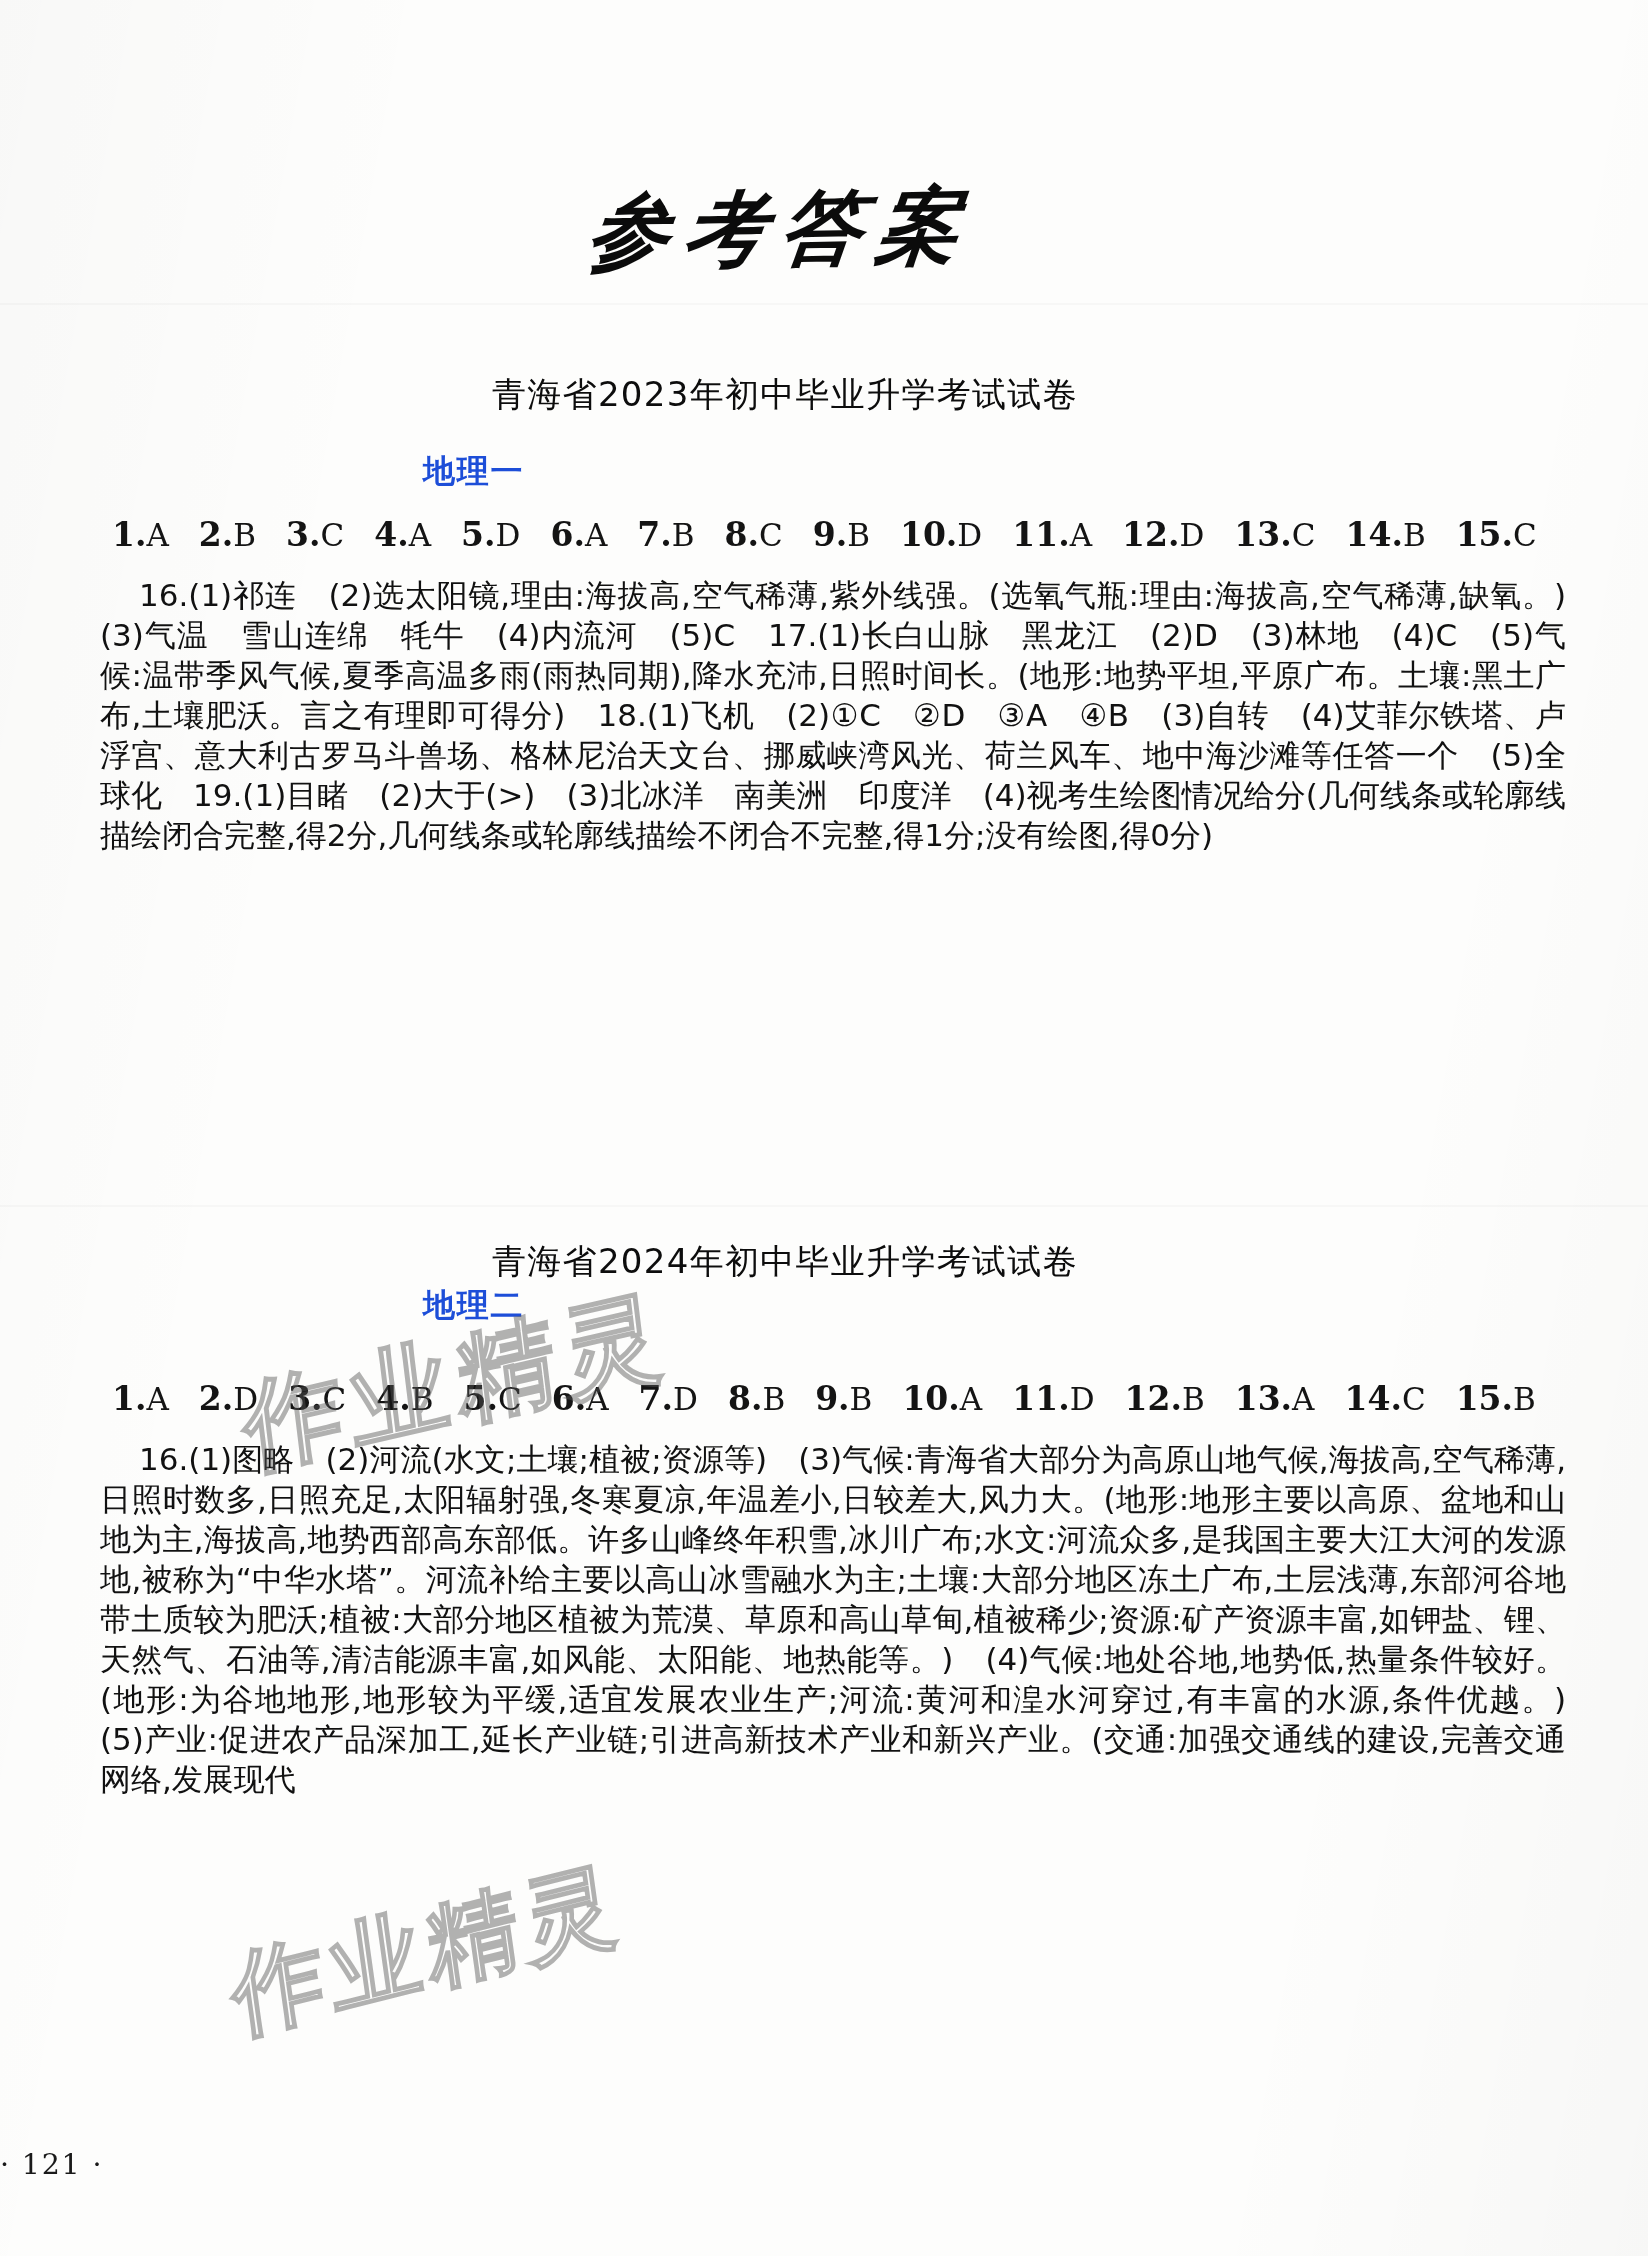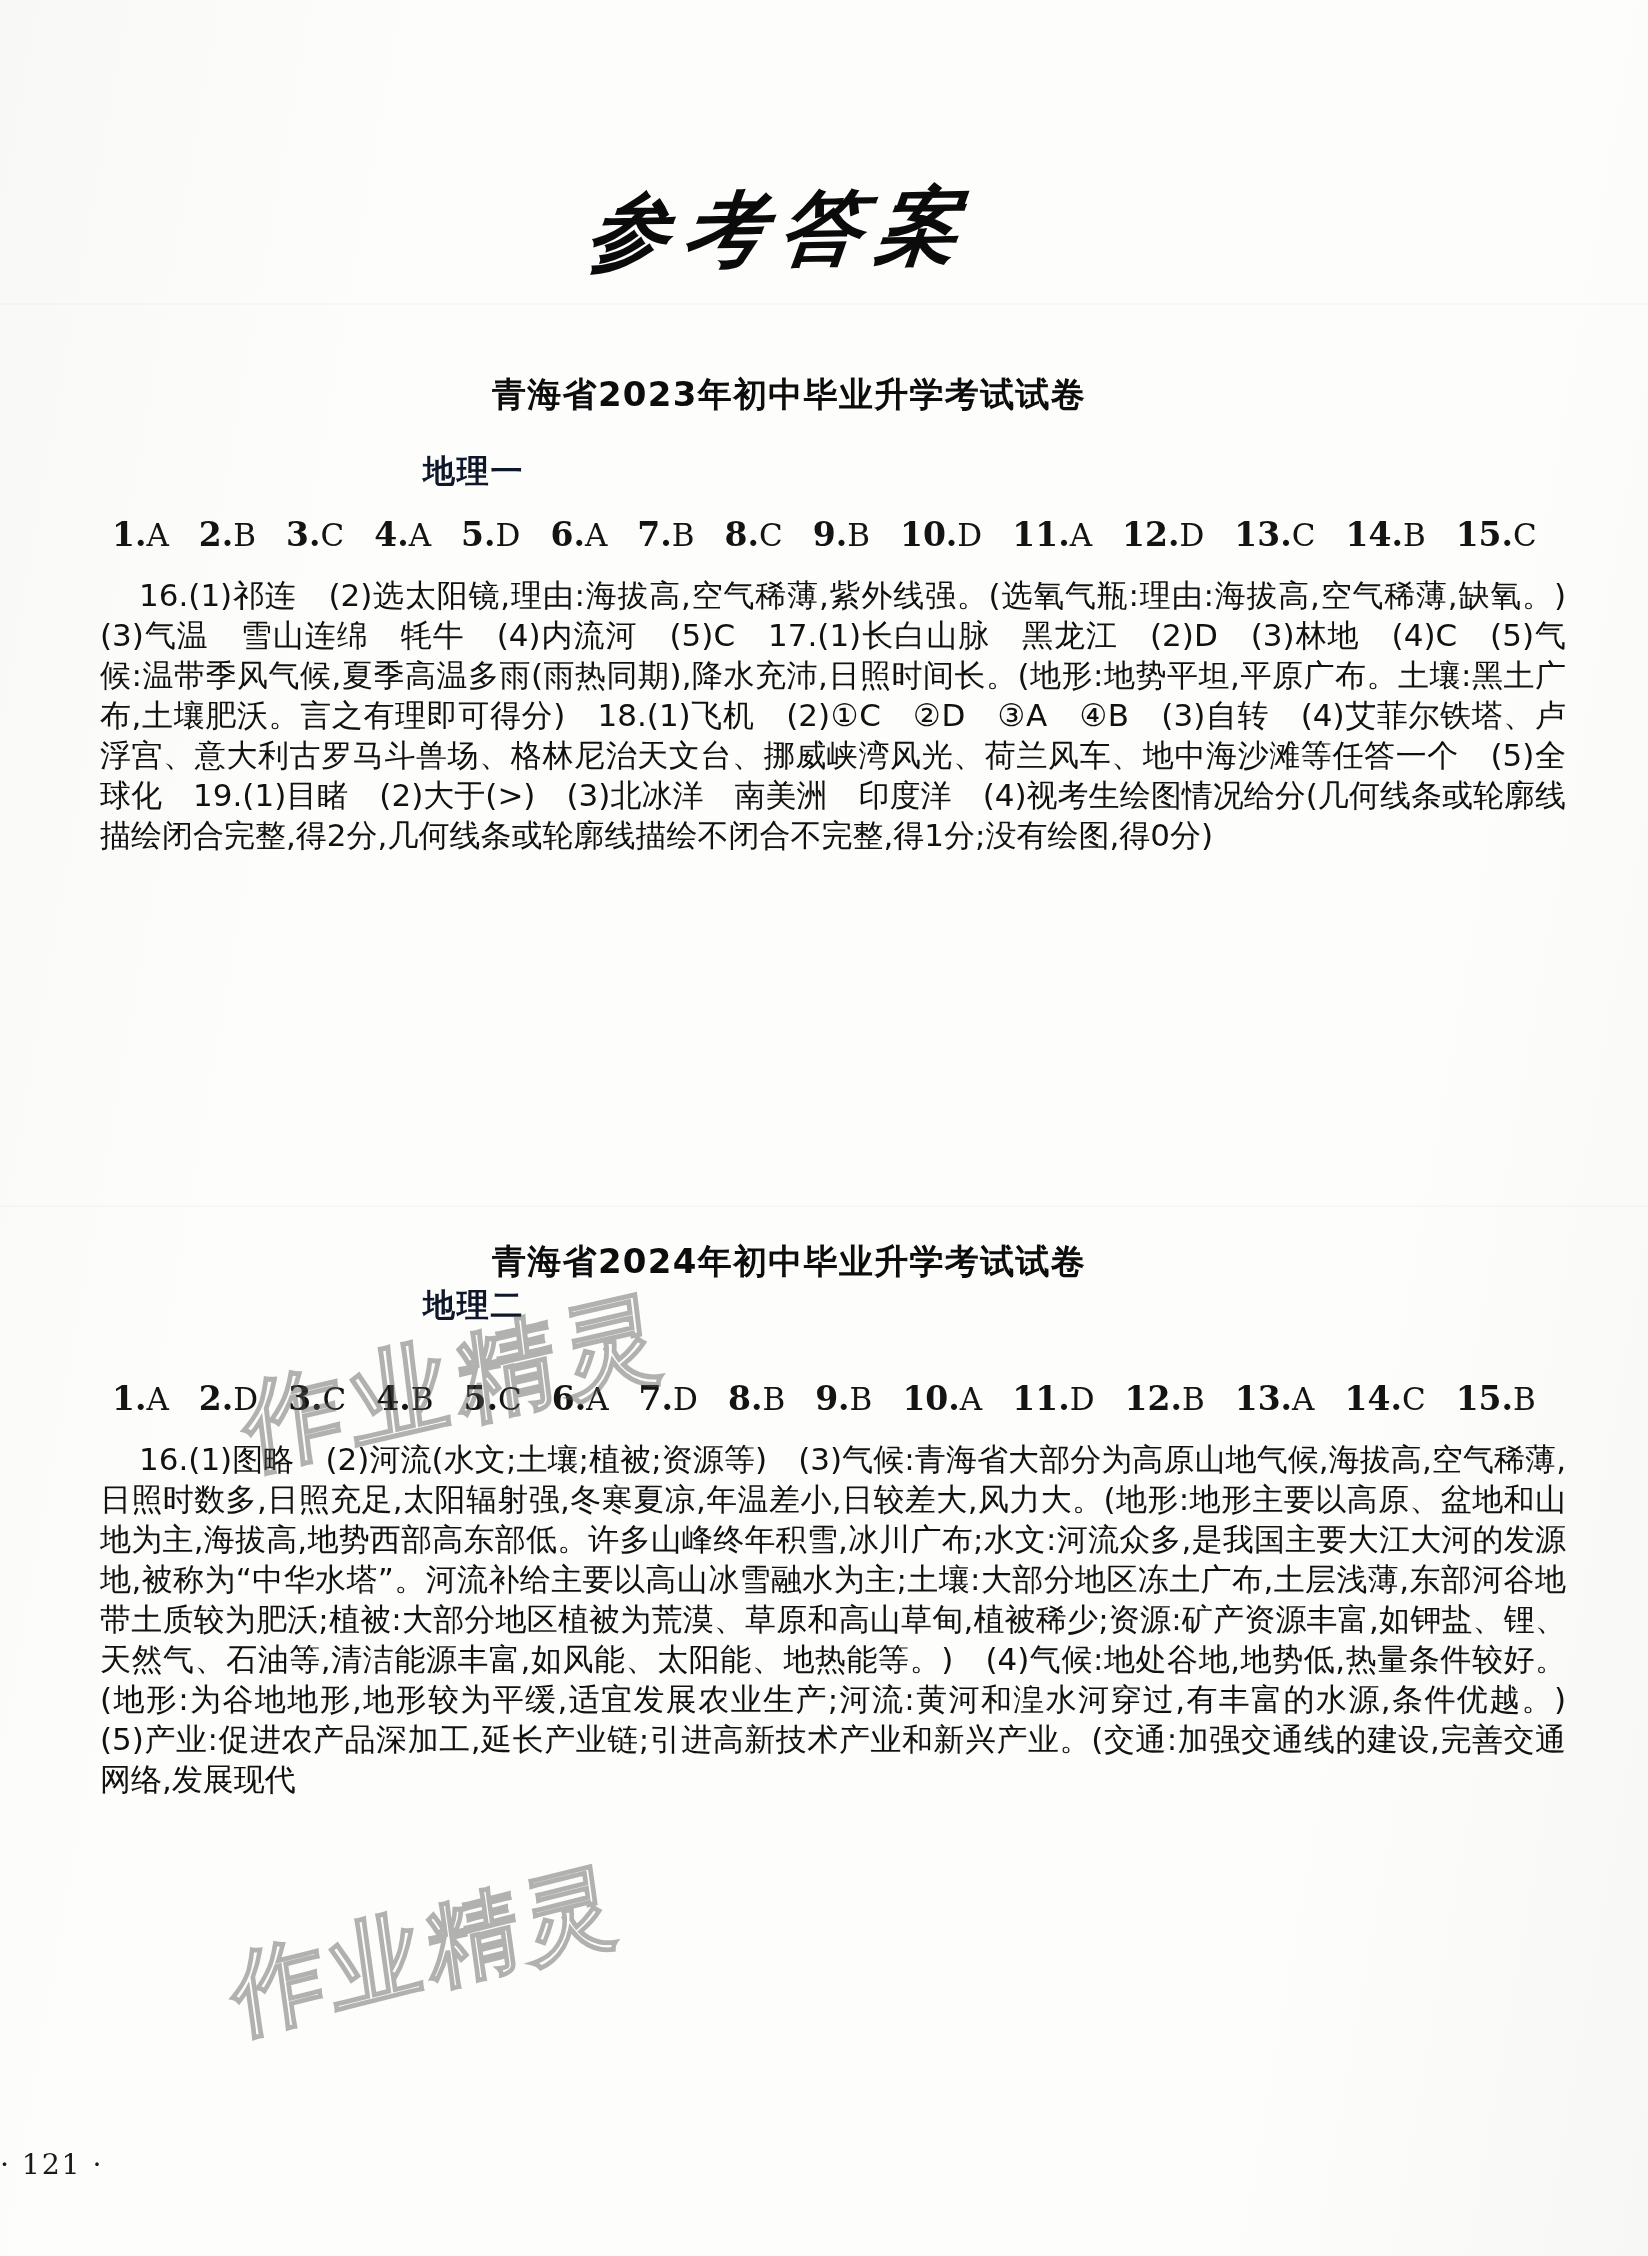--- a/index.html
+++ b/index.html
@@ -46,32 +46,32 @@
     color: #0b0b0b;
     font-style: italic;
     transform: skewX(-7deg) rotate(-1.1deg);
     white-space: nowrap;
   }
 
   
   .paper-title {
     position: absolute;
     font-size: 34px;
-    font-weight: 700;
+    font-weight: 400;
     letter-spacing: 1.3px;
     color: #0d0d0d;
     font-family: "DejaVu Sans", "Liberation Sans", sans-serif;
     white-space: nowrap;
   }
   .subject-title {
     position: absolute;
     font-size: 32px;
     font-weight: 700;
     letter-spacing: 1.8px;
-    color: #0f172a;
+    color: #1d4ed8;
     font-family: "DejaVu Sans", "Liberation Sans", sans-serif;
     white-space: nowrap;
   }
 
   
   .mcq-row {
     position: absolute;
     left: 100px;
     width: 1461px;
     display: flex;

